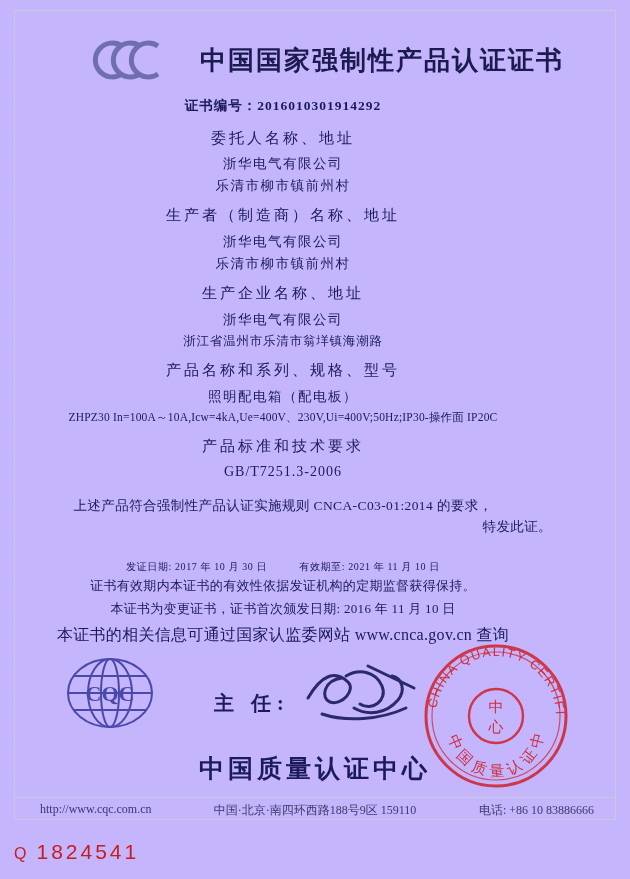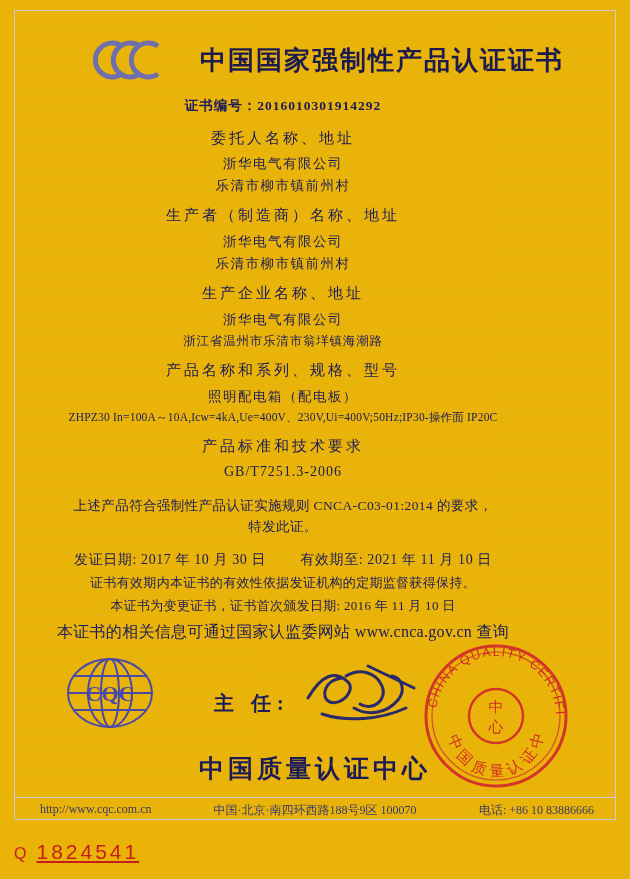--- a/index.html
+++ b/index.html
@@ -13,21 +13,21 @@
     position: relative;
     font-family: "Liberation Serif", serif;
     color: #1a1a3a;
     overflow: hidden;
   }
   .page {
     position: absolute;
     left: 0; top: 0;
     width: 630px;
     height: 879px;
-    background: #eab308;
+    background: #c4b5fd;
   }
   
   .frame {
     position: absolute;
     left: 14px; top: 10px;
     width: 602px; height: 810px;
     border: 1px solid #c9c9d8;
     box-sizing: border-box;
   }
 
@@ -103,25 +103,26 @@
     margin-bottom: 4px;
   }
   .statement {
     font-size: 13.5px;
     letter-spacing: 0.4px;
     margin-top: 12px;
     line-height: 1.6;
   }
   .statement .second {
     display: block;
+    text-align: right;
   }
   .dates {
-    font-size: 14px;
+    font-size: 10px;
     letter-spacing: 0.6px;
-    margin-top: 10px;
+    margin-top: 20px;
     line-height: 1.75;
   }
   .dates .gap { display: inline-block; width: 26px; }
   .note {
     font-size: 13px;
     letter-spacing: 0.3px;
     line-height: 1.75;
   }
   .note.small {
     font-size: 16px;
@@ -211,21 +212,20 @@
     align-items: baseline;
   }
   .serial .q {
     font-size: 16px;
     margin-right: 10px;
   }
   .serial .num {
     font-size: 21px;
     letter-spacing: 3px;
     font-weight: 500;
-    text-decoration: underline;
   }
 
   
   .bg-tint {
     position: absolute;
     left: 14px; top: 10px;
     width: 602px; height: 810px;
     background:
       repeating-linear-gradient(0deg, rgba(180,180,215,0.045) 0px, rgba(180,180,215,0.045) 1px, rgba(255,255,255,0) 1px, rgba(255,255,255,0) 5px);
     pointer-events: none;
@@ -346,21 +346,21 @@
         <text x="76" y="92" text-anchor="middle" font-family="Liberation Serif, serif" font-size="15" fill="#d0202a" opacity="0.9">心</text>
       </svg>
     </div>
   </div>
 
   <div class="org-name">中国质量认证中心</div>
 
   <div class="footer-rule"></div>
   <div class="footer">
     <span class="f-left">http://www.cqc.com.cn</span>
-    <span class="f-center">中国·北京·南四环西路188号9区  100070</span>
+    <span class="f-center">中国·北京·南四环西路188号9区  159110</span>
     <span class="f-right">电话: +86 10 83886666</span>
   </div>
 
   <div class="serial">
     <span class="q">Q</span>
     <span class="num">1824541</span>
   </div>
 </div>
 
 </body></html>

